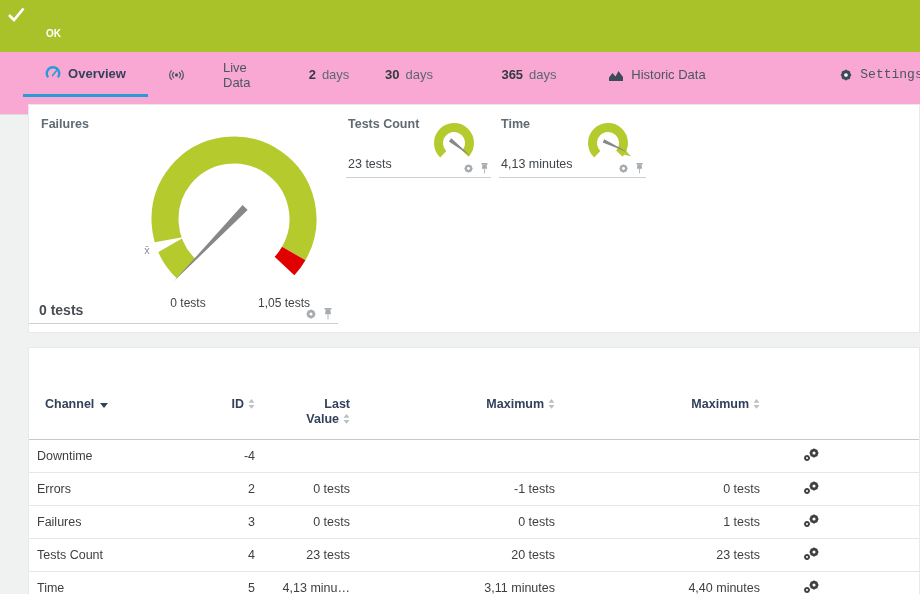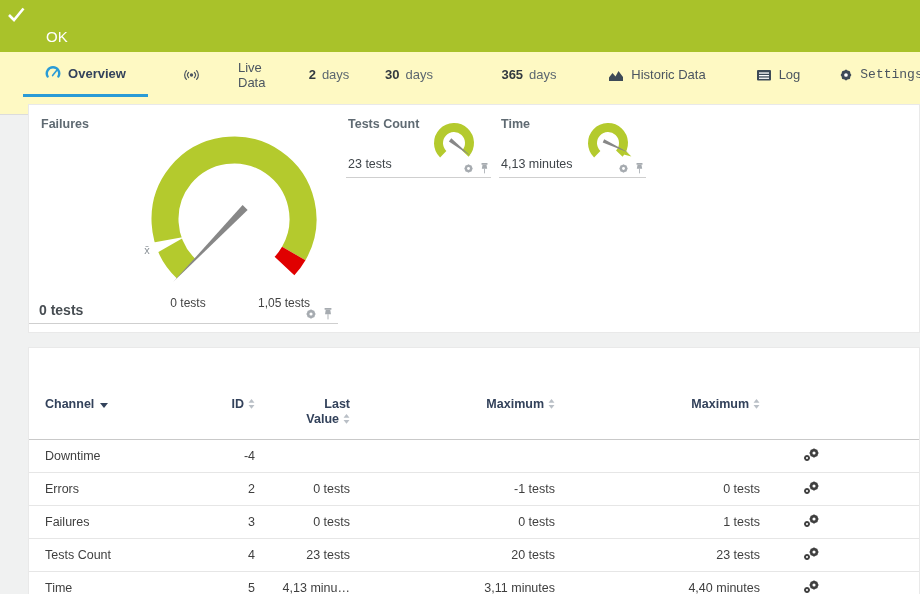--- a/index.html
+++ b/index.html
@@ -7,24 +7,24 @@
   body { font-family:"Liberation Sans", sans-serif; background:#f0f1f1; position:relative; }
 
   
   .topbar { position:absolute; left:0; top:0; width:920px; height:52px; background:#a9c22a; color:#fff; }
   .check-icon { position:absolute; left:8px; top:7px; }
   .title-row { position:absolute; left:30px; top:4px; white-space:nowrap; font-size:17px; display:flex; align-items:flex-start; }
   .sensor-kind { font-style:italic; font-weight:400; margin-right:8px; }
   .sensor-name { font-weight:700; }
   .flag-icon { margin-left:3px; position:relative; top:0px; }
   .stars { margin-left:16px; font-size:13px; letter-spacing:2px; line-height:22px; cursor:pointer; }
-  .status-ok { position:absolute; left:46px; top:28px; font-size:15px; font-weight:400; }
+  .status-ok { position:absolute; left:46px; top:28px; font-size:10px; font-weight:700; }
 
   
-  .tabbar { position:absolute; left:0; top:52px; width:920px; height:63px; background:#fef9c3; border-bottom:1px solid #dcdcdc; }
+  .tabbar { position:absolute; left:0; top:52px; width:920px; height:63px; background:#f9a8d4; border-bottom:1px solid #dcdcdc; }
   .tab { position:absolute; top:0; height:45px; display:flex; align-items:center; justify-content:center; gap:7px;
          font-size:13px; color:#4b5560; cursor:pointer; }
   .tab .ticon { flex:none; display:block; }
   .tab.active { border-bottom:3px solid #2a9bd6; color:#33425b; font-weight:700; }
   .tab .num { font-weight:700; color:#333a40; }
   .tab .days { color:#5c6770; margin-left:-1px; }
 
   
   .card { position:absolute; left:28px; right:0; background:#fff; border:1px solid #e9e9e9; }
   .card1 { top:104px; height:229px; }
@@ -58,21 +58,21 @@
   col.c-min{width:205px;} col.c-max{width:205px;} col.c-edit{width:auto;}
   thead th { vertical-align:top; padding:49px 4px 12px 0; color:#33425b; font-weight:700; text-align:right;
              border-bottom:1px solid #c9c9c9; cursor:pointer; }
   thead th.col-channel { text-align:left; padding-left:16px; }
   .th-wrap { display:inline-block; width:52px; text-align:right; line-height:15px; }
   .sort-icon { color:#b9bfc6; margin-left:4px; position:relative; top:1px; }
   .caret-desc { display:inline-block; width:0; height:0; border-left:4.5px solid transparent;
                 border-right:4.5px solid transparent; border-top:5px solid #33425b; margin-left:6px; }
   tbody td { height:33px; vertical-align:middle; text-align:right; padding-right:4px; color:#3f3f3f;
              border-bottom:1px solid #e6e6e6; white-space:nowrap; overflow:hidden; }
-  tbody td.cell-channel { text-align:left; padding-left:16px; }
+  tbody td.cell-channel { text-align:left; padding-left:8px; }
   td.cell-edit { text-align:center; padding-right:60px; }
   .edit-gears { position:relative; display:inline-block; width:17px; height:15px; cursor:pointer; color:#3f3f3f; }
   .edit-gears .g-big { position:absolute; right:0; top:0; }
   .edit-gears .g-small { position:absolute; left:0; bottom:0; }
 </style>
 </head>
 <body>
 
 <svg width="0" height="0" style="position:absolute" aria-hidden="true">
   <defs>
@@ -103,21 +103,21 @@
 <div class="tabbar">
 
   <div class="tab active" style="left:23px;width:125px;">
     <svg class="ticon" width="16" height="16" viewBox="0 0 16 16">
       <path d="M2.6,11.5 A6.2,6.2 0 1 1 13.4,11.5" fill="none" stroke="#2a9bd6" stroke-width="2.4" stroke-linecap="round"></path>
       <line x1="7.6" y1="10.6" x2="11.6" y2="5.6" stroke="#2a9bd6" stroke-width="1.6" stroke-linecap="round"></line>
     </svg>
     <span>Overview</span>
   </div>
 
-  <div class="tab" style="left:183px;width:92px;gap:38px;">
+  <div class="tab" style="left:168px;width:92px;gap:38px;">
     <svg class="ticon" width="17" height="16" viewBox="0 0 17 16">
       <circle cx="8.5" cy="8" r="1.7" fill="#4b5560"></circle>
       <path d="M5.6,5.5 a3.6,3.6 0 0 0 0,5" fill="none" stroke="#4b5560" stroke-width="1.2" stroke-linecap="round"></path>
       <path d="M3.4,3.6 a6.4,6.4 0 0 0 0,8.8" fill="none" stroke="#4b5560" stroke-width="1.2" stroke-linecap="round"></path>
       <path d="M11.4,5.5 a3.6,3.6 0 0 1 0,5" fill="none" stroke="#4b5560" stroke-width="1.2" stroke-linecap="round"></path>
       <path d="M13.6,3.6 a6.4,6.4 0 0 1 0,8.8" fill="none" stroke="#4b5560" stroke-width="1.2" stroke-linecap="round"></path>
     </svg>
     <span>Live Data</span>
   </div>
 
@@ -136,29 +136,20 @@
     <span class="days">days</span>
   </div>
 
   <div class="tab" style="left:596px;width:122px;">
     <svg class="ticon" width="16" height="14" viewBox="0 0 16 14">
       <path d="M1,13 L1,9.5 4.5,5 7.5,8.5 10.5,3 15,9 15,13 Z" fill="#3d4a57"></path>
     </svg>
     <span>Historic Data</span>
   </div>
 
-  <div class="tab" style="left:746px;width:64px;">
-    <svg class="ticon" width="16" height="14" viewBox="0 0 16 14">
-      <rect x="1" y="2" width="14" height="10.5" rx="1" fill="#3d4a57"></rect>
-      <rect x="3" y="4.4" width="10" height="1.3" fill="#ffffff"></rect>
-      <rect x="3" y="7" width="10" height="1.3" fill="#ffffff"></rect>
-      <rect x="3" y="9.6" width="10" height="1.3" fill="#ffffff"></rect>
-    </svg>
-    <span>Log</span>
-  </div>
 
   <div class="tab" style="left:842px;width:78px;font-family:Liberation Mono, monospace;">
     <svg class="ticon" width="14" height="14" viewBox="0 0 16 16" style="color:#3d4a57;">
       <use href="#sym-gear"></use>
     </svg>
     <span>Settings</span>
   </div>
 </div>
 
 <div class="card card1">

